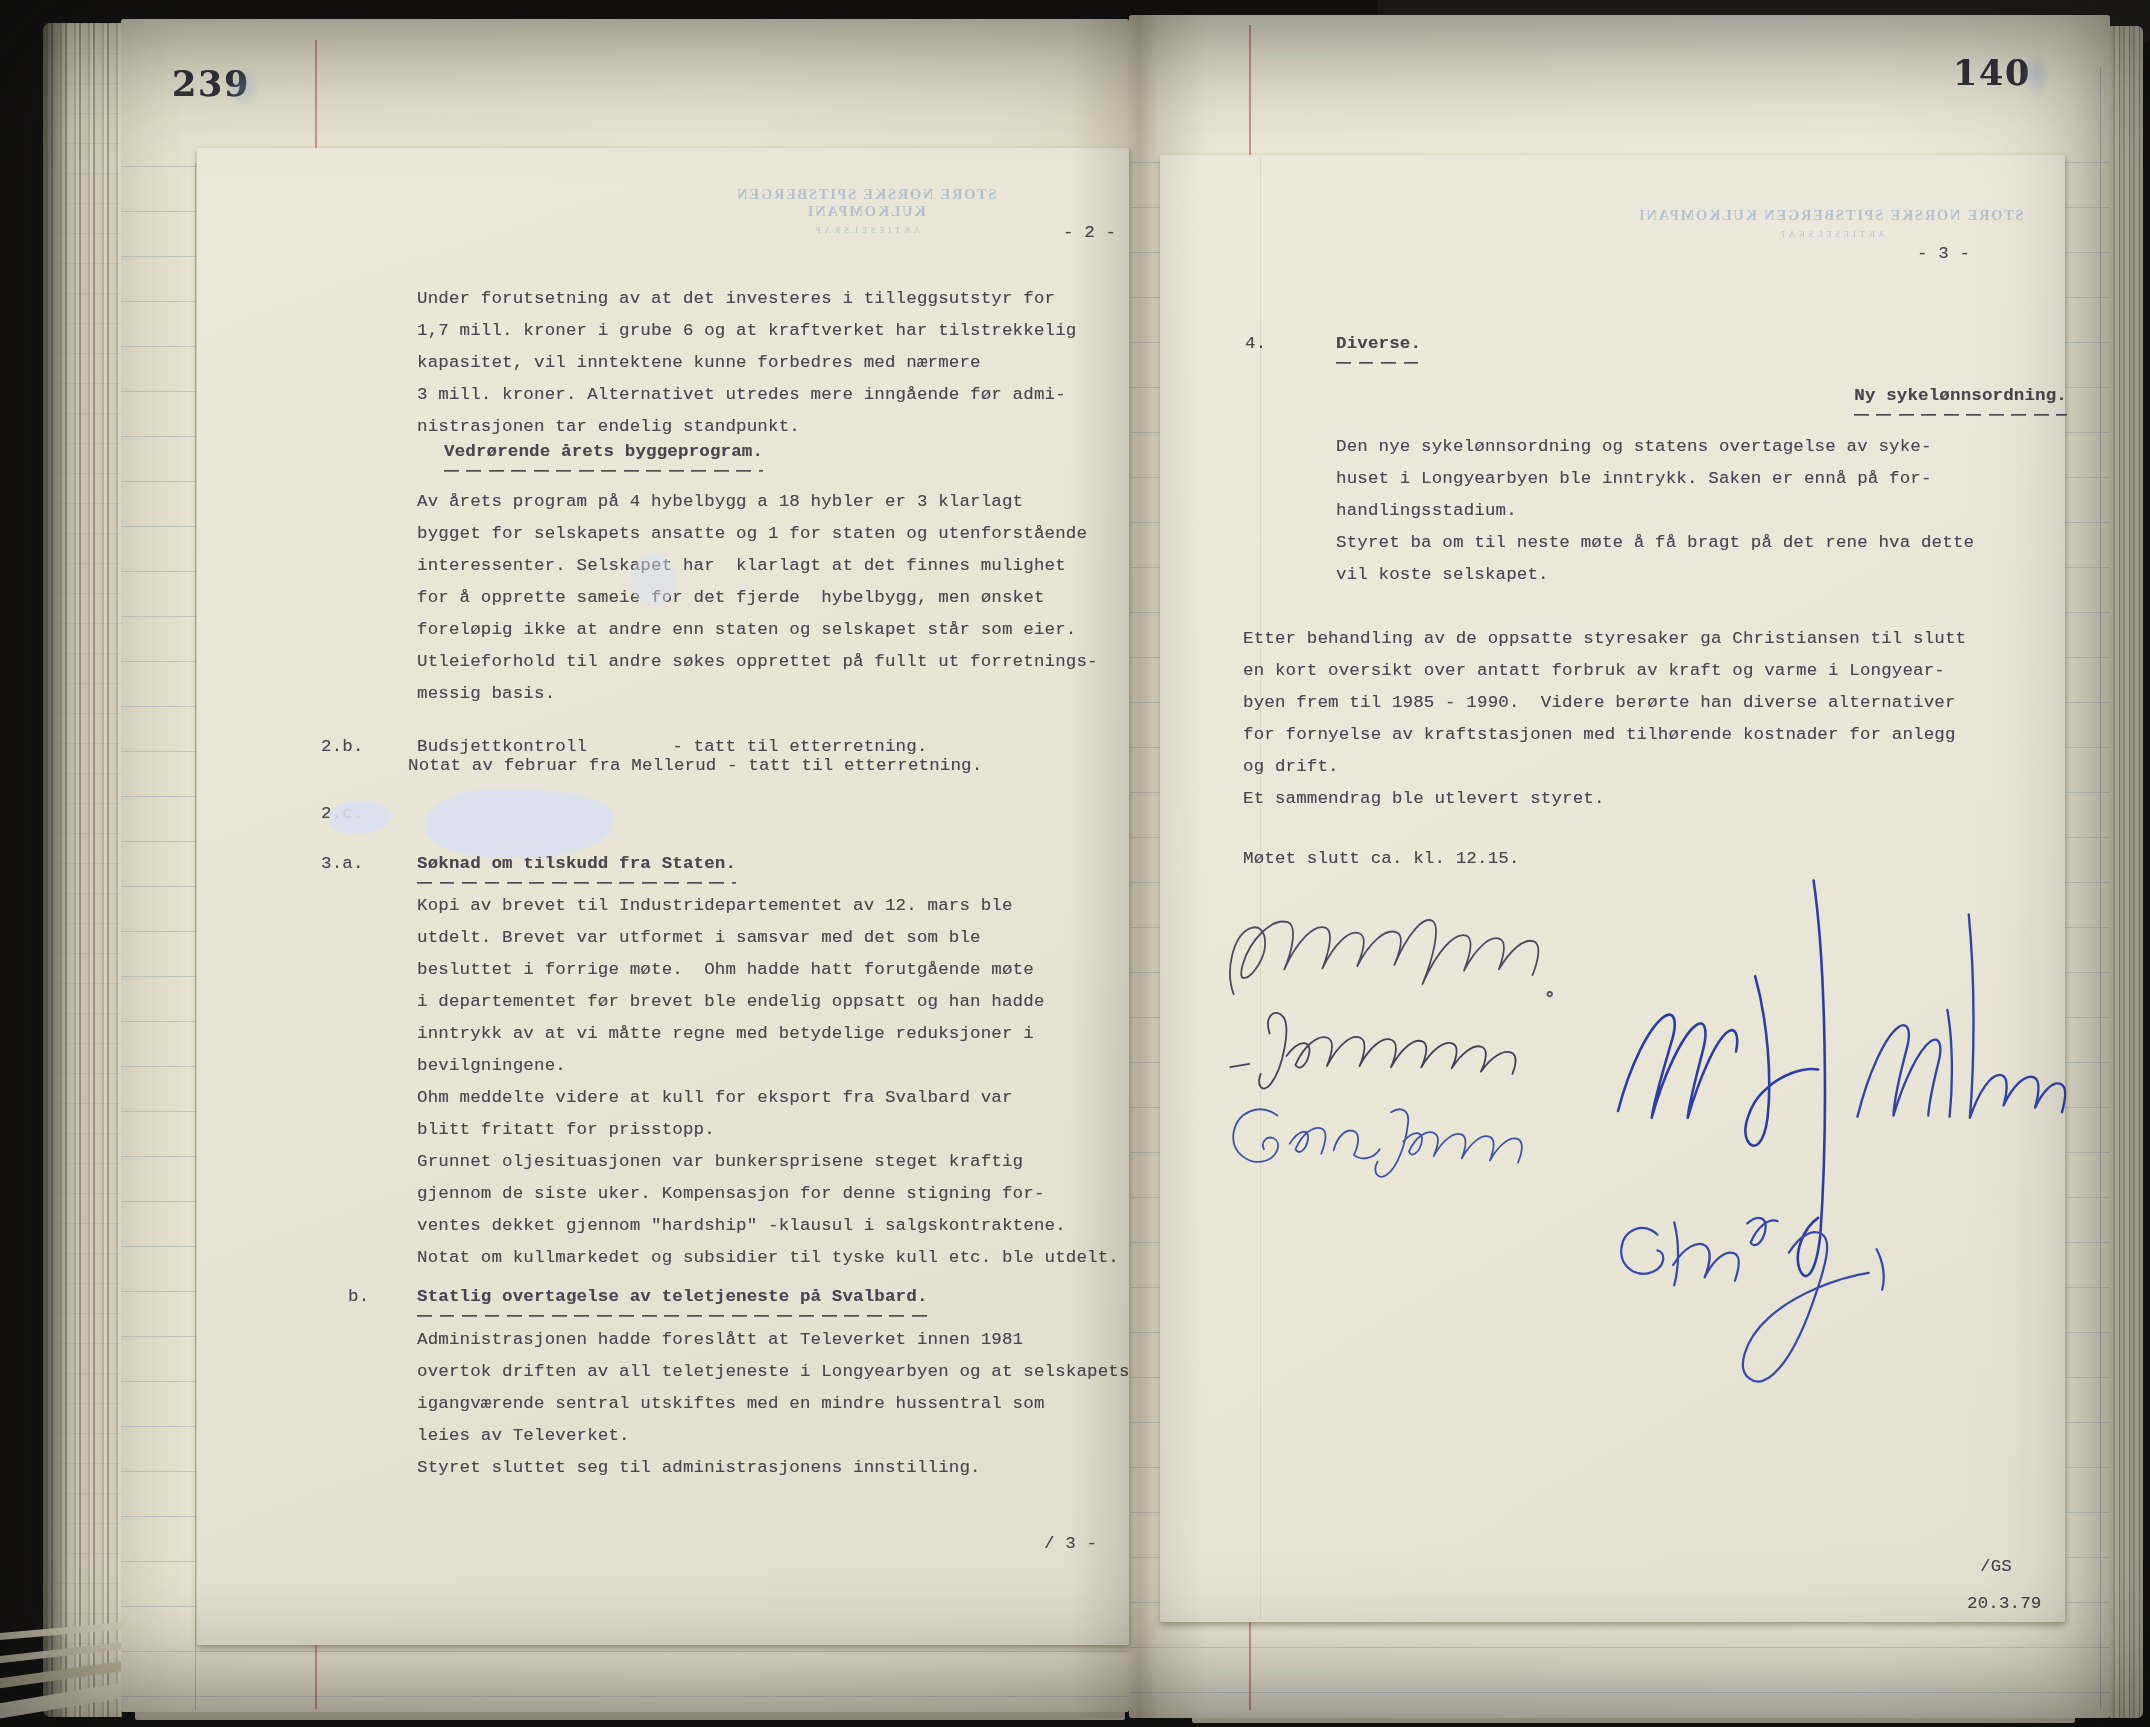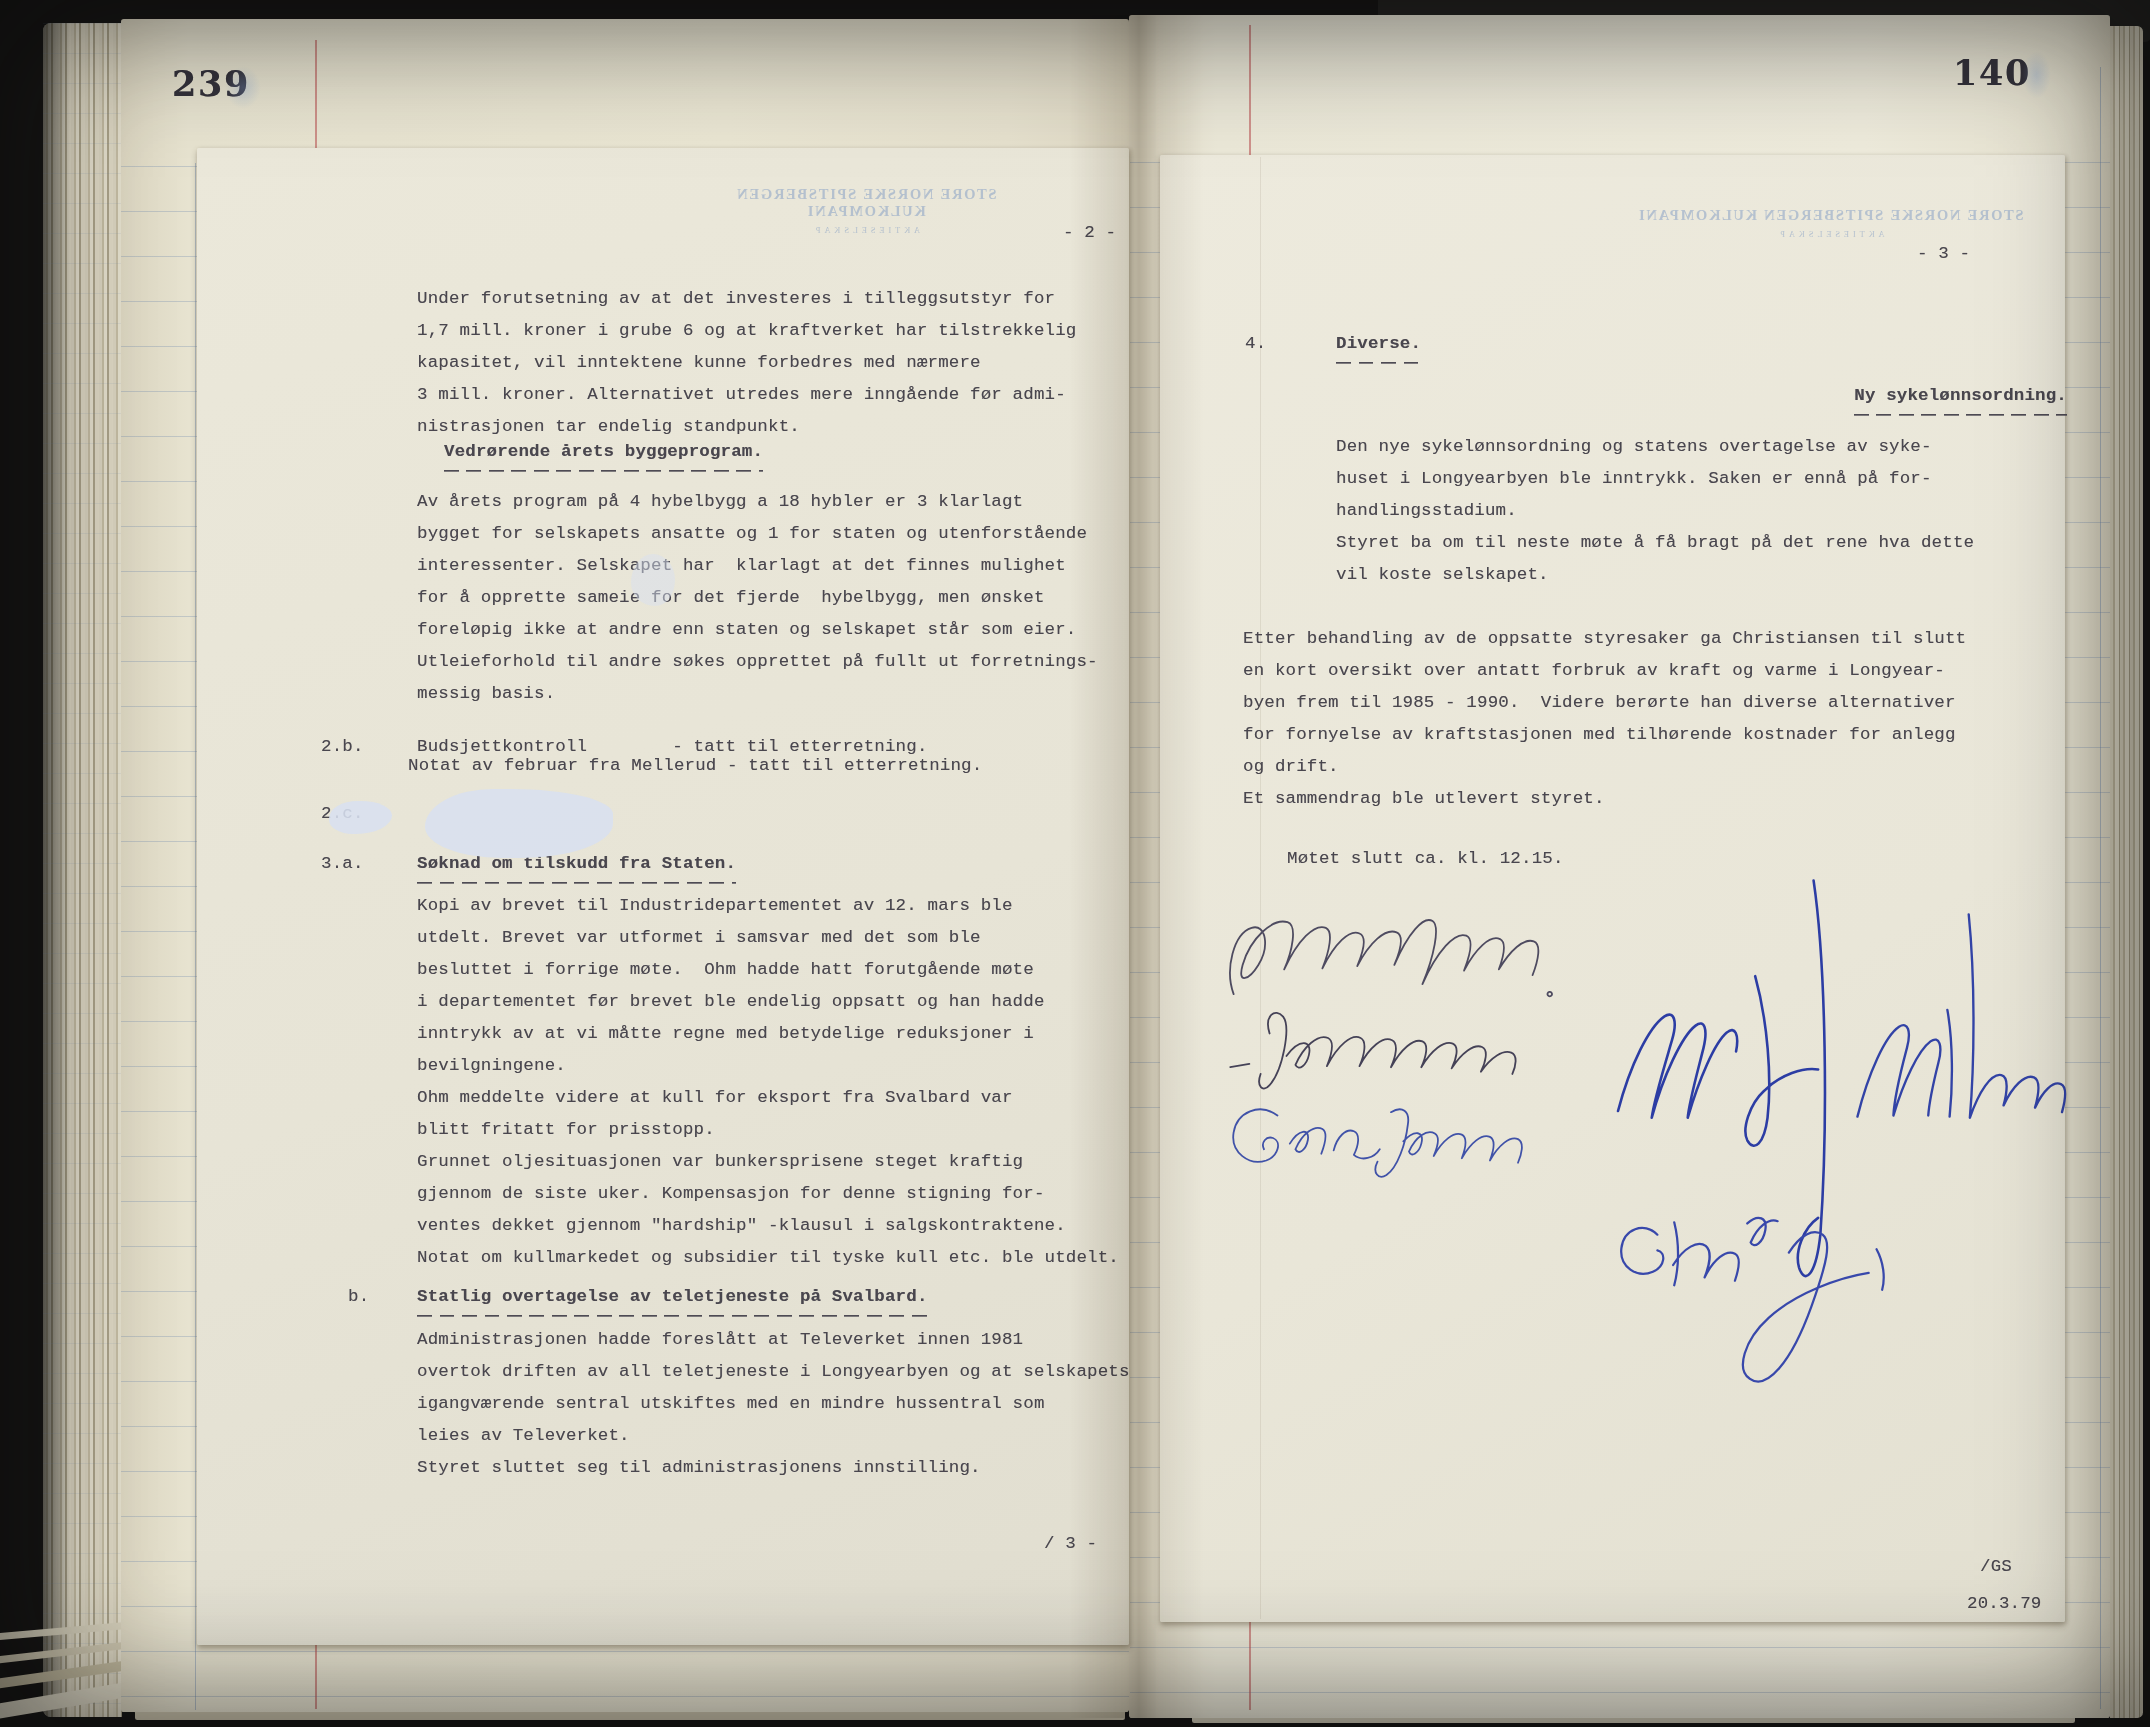--- a/index.html
+++ b/index.html
@@ -166,21 +166,21 @@
 huset i Longyearbyen ble inntrykk. Saken er ennå på for-
 handlingsstadium.
 Styret ba om til neste møte å få bragt på det rene hva dette
 vil koste selskapet.</div>
   <div class="tw" style="left:1243px;top:623px;">Etter behandling av de oppsatte styresaker ga Christiansen til slutt
 en kort oversikt over antatt forbruk av kraft og varme i Longyear-
 byen frem til 1985 - 1990.  Videre berørte han diverse alternativer
 for fornyelse av kraftstasjonen med tilhørende kostnader for anlegg
 og drift.
 Et sammendrag ble utlevert styret.</div>
-  <div class="tw" style="left:1287px;top:843px;font-family:Liberation Mono, monospace;">Møtet slutt ca. kl. 12.15.</div>
+  <div class="tw" style="left:1243px;top:843px;font-family:Liberation Mono, monospace;">Møtet slutt ca. kl. 12.15.</div>
 
   <svg class="sigs" style="left:1204px;top:875px;" width="900" height="562" viewBox="0 0 1600 1000">
     <path stroke="#4e4b60" stroke-width="3.2" d="M52,212 C36,168 52,104 84,94 C110,86 116,128 96,160 C80,186 58,196 68,160 C82,112 122,76 148,84 C166,90 156,136 142,168 C166,116 196,86 216,94 C230,100 222,136 210,166 C232,122 258,96 276,104 C290,110 282,138 272,162 C294,120 322,94 342,102 C356,108 348,136 338,160 C362,104 390,72 406,82 C420,91 408,146 388,194 C414,136 446,100 466,108 C480,114 472,144 462,170 C482,132 508,106 526,114 C538,120 532,146 524,168 C544,134 568,112 586,118 C600,123 594,152 584,178 M614,208 a4,4 0 1 0 1,0"></path>
     <path stroke="#454257" stroke-width="3.2" d="M46,342 L80,336 M116,282 C106,250 126,236 140,252 C154,270 140,346 116,374 C104,388 92,376 100,354 M146,322 C170,290 192,294 186,320 C182,338 168,350 162,338 C176,306 202,282 220,290 C232,296 226,320 218,340 C238,302 262,282 278,290 C290,296 284,322 276,340 C294,306 318,286 334,294 C346,300 340,324 332,342 C350,310 372,290 388,296 C400,301 394,324 386,342 C404,312 426,294 442,300 C454,305 448,328 440,344 C458,316 480,300 494,306 C506,311 500,334 492,350 C510,324 532,310 546,316 C558,321 554,340 548,354"></path>
     <path stroke="#4052a8" stroke-width="3.2" d="M130,428 C98,404 58,422 52,458 C46,494 80,518 110,508 C132,500 138,474 122,468 C110,464 100,476 106,488 M152,478 C168,452 188,450 184,472 C181,488 168,500 162,488 C174,460 196,444 210,452 C220,458 214,480 208,496 M230,490 C236,466 252,450 266,456 C278,461 274,482 266,498 C280,510 302,504 312,488 M332,422 C352,410 366,420 362,444 C358,478 344,520 324,534 C310,543 298,530 308,510 M354,474 C374,452 392,456 386,478 C382,494 368,504 364,492 C376,466 396,452 410,460 C420,466 414,486 408,500 C424,472 444,456 458,462 C470,468 464,488 458,504 C474,476 494,460 508,466 C520,472 514,492 508,508 C524,480 544,464 558,470 C570,476 564,498 558,512"></path>
     <path stroke="#2c3da4" stroke-width="4.6" d="M736,420 C758,336 792,270 818,252 C836,240 842,260 832,294 C818,342 800,400 796,432 C816,358 850,286 874,268 C890,256 896,274 888,308 C876,356 862,406 860,432 C880,364 908,298 930,280 C944,268 952,284 946,314 M980,180 C1002,260 1010,360 1002,432 C996,478 978,494 966,472 C956,452 970,408 996,384 C1026,354 1066,342 1092,346 M1084,10 C1106,160 1110,440 1096,640 C1088,714 1068,730 1058,698 C1050,670 1066,628 1092,610"></path>
     <path stroke="#3243a6" stroke-width="4.2" d="M1162,430 C1182,350 1212,286 1236,270 C1252,260 1258,278 1250,308 C1240,346 1228,390 1226,428 C1244,368 1270,312 1292,296 C1308,285 1314,304 1306,334 C1298,366 1290,400 1288,428 M1322,240 C1332,296 1332,372 1326,430 M1360,70 C1372,190 1370,340 1362,432 C1378,386 1400,352 1418,356 C1432,359 1428,388 1422,410 C1438,376 1460,354 1476,360 C1488,365 1484,392 1478,414 C1492,384 1510,366 1524,372 C1536,377 1532,400 1526,422"></path>
     <path stroke="#3848ab" stroke-width="4" d="M806,640 C782,616 746,630 742,664 C738,698 770,718 798,706 C820,696 822,672 806,668 M836,618 C846,658 844,700 836,730 M834,694 C854,662 878,650 892,660 C904,670 898,696 890,716 C906,684 928,666 944,674 C956,680 950,704 944,722 M966,620 C986,602 1002,610 998,632 C994,654 978,666 972,654 C984,626 1004,610 1020,616 M1040,672 C1060,640 1084,628 1100,640 C1116,652 1108,690 1080,768 C1044,868 1000,918 970,896 C946,880 960,828 1004,788 C1052,744 1130,716 1182,708 M1196,666 C1208,688 1212,716 1206,738"></path>
   </svg>
 

